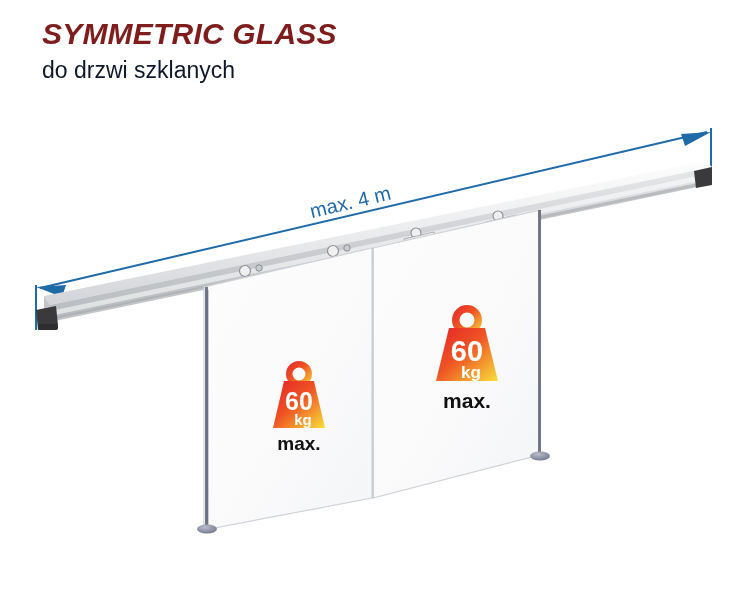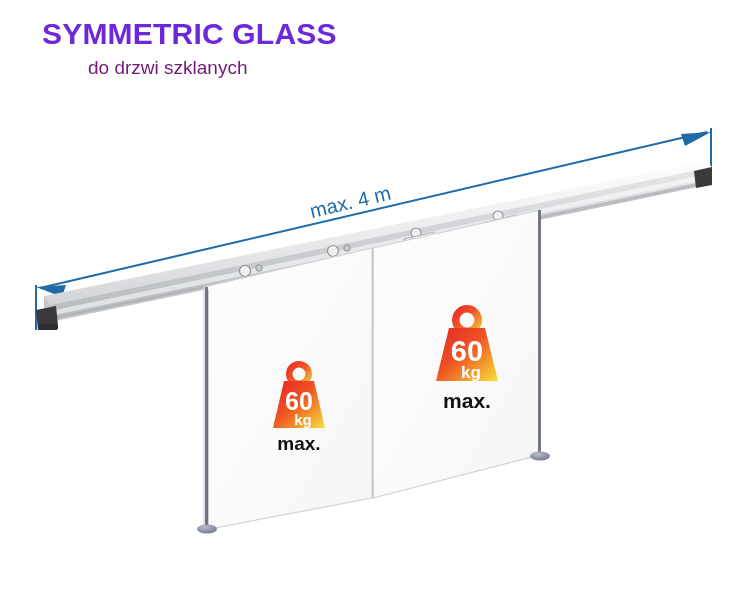--- a/index.html
+++ b/index.html
@@ -4,26 +4,26 @@
 <style>
   html,body{margin:0;padding:0;}
   body{
     width:747px;height:596px;background:#ffffff;
     font-family:"Liberation Sans","DejaVu Sans",sans-serif;
     overflow:hidden;position:relative;
   }
   #stage{position:absolute;inset:0;width:747px;height:596px;}
   .hdr{position:absolute;left:42px;top:18px;}
   .hdr-title{
-    font-size:30px;font-weight:bold;color:#6d28d9;
-    letter-spacing:0.2px;line-height:1.05;white-space:nowrap;
+    font-size:30px;font-weight:bold;color:#7f1d1d;
+    letter-spacing:0.2px;line-height:1.05;white-space:nowrap;font-style:italic;
   }
   .hdr-sub{
-    font-size:19px;font-weight:normal;color:#701a75;
-    margin-top:7px;white-space:nowrap;margin-left:46px;
+    font-size:23px;font-weight:normal;color:#0f172a;
+    margin-top:7px;white-space:nowrap;
   }
   svg#scene{position:absolute;left:0;top:0;width:747px;height:596px;}
   .dimlabel{
     position:absolute;color:#1f6ba8;font-size:20px;font-weight:normal;
     white-space:nowrap;transform-origin:left bottom;
   }
 </style>
 </head>
 <body>
 

